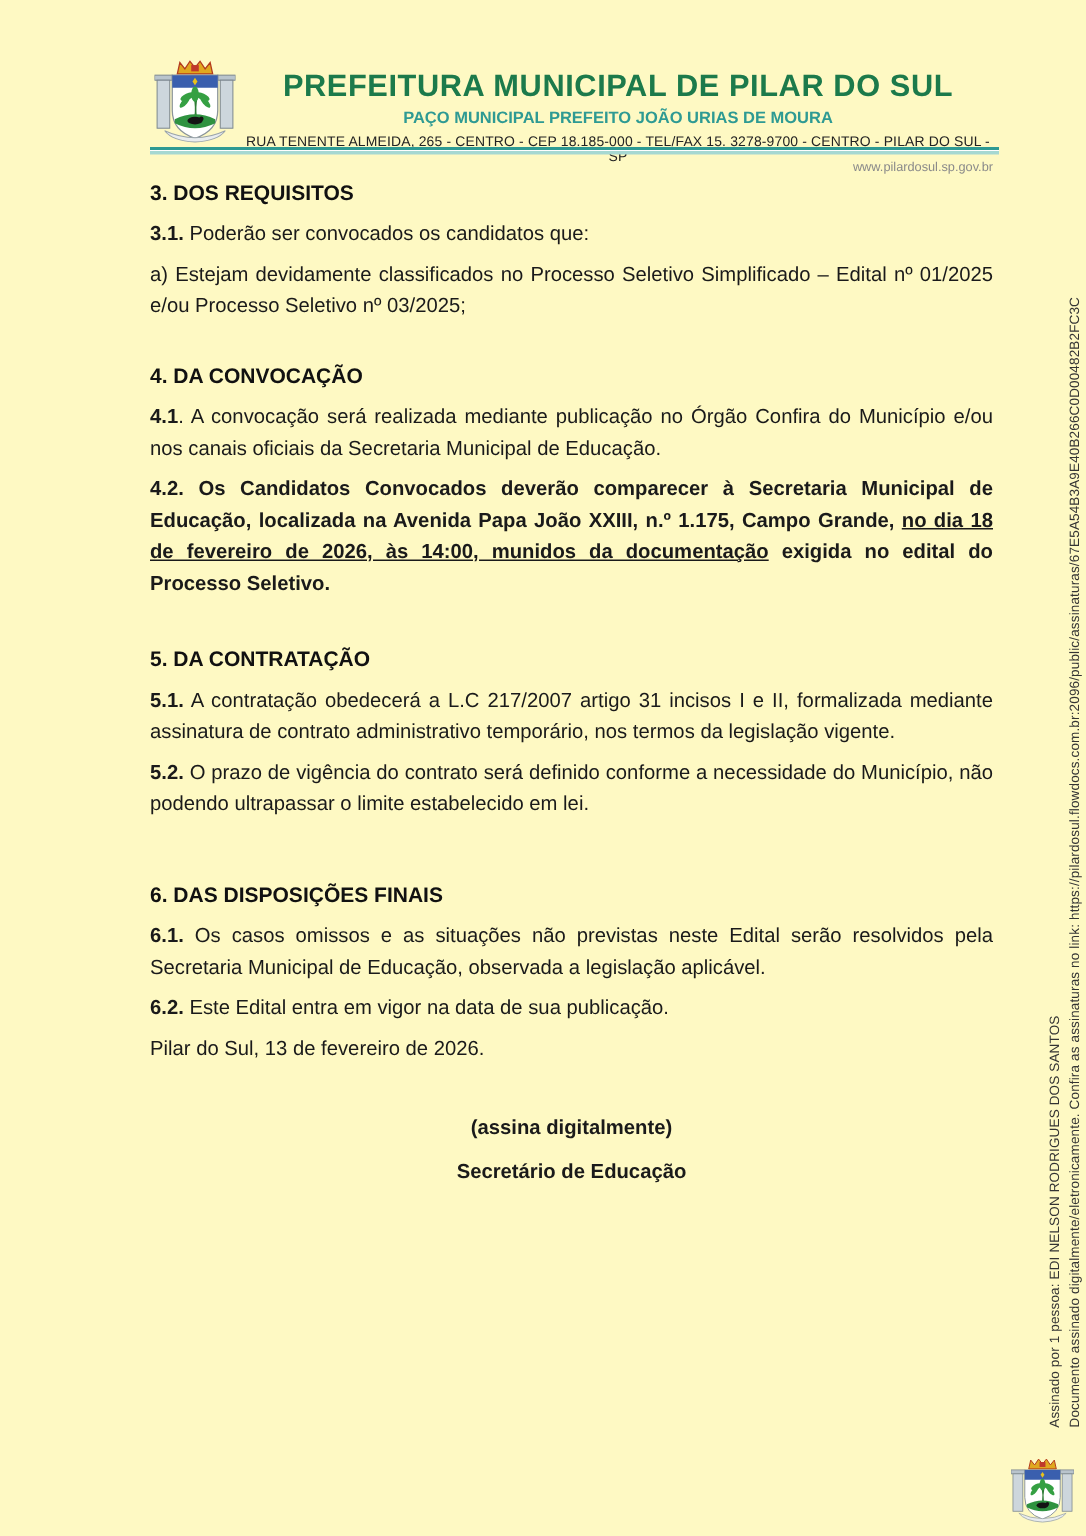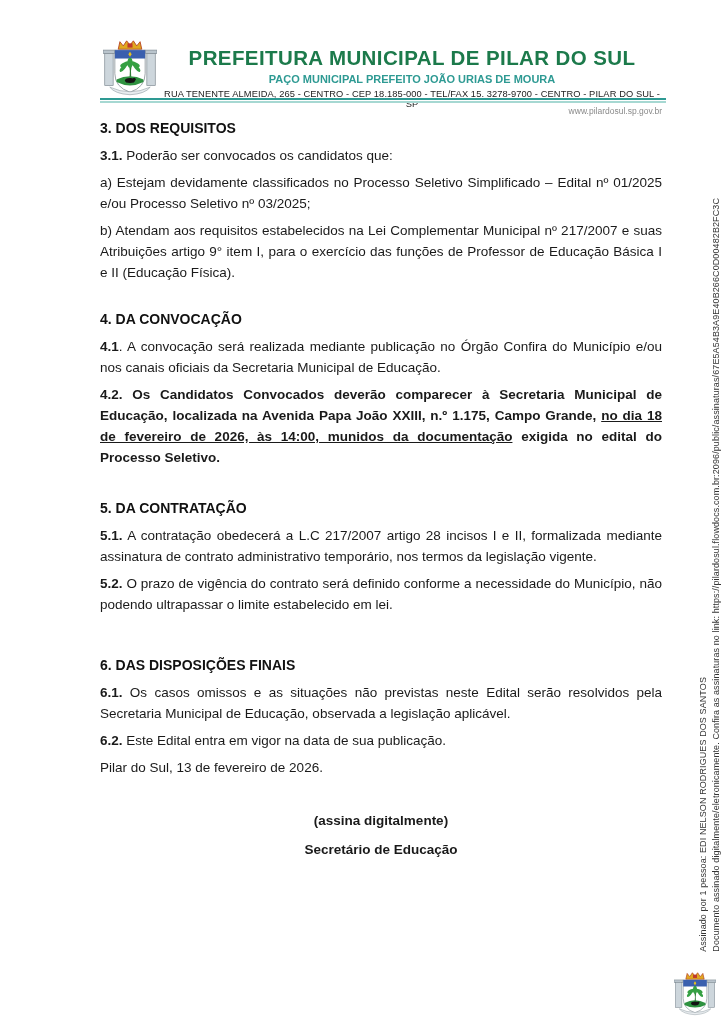--- a/index.html
+++ b/index.html
@@ -1,17 +1,17 @@
 <!DOCTYPE html>
 <html><head>
 <meta charset="utf-8">
 <style>
   html,body{margin:0;padding:0;background:#e9e9e9;}
   .page{
-    position:relative;width:724px;height:1024px;background:#ffffff;
+    position:relative;width:724px;height:1024px;background:#fef9c3;
     font-family:"Liberation Sans","DejaVu Sans",sans-serif;color:#1a1a1a;
     overflow:hidden;margin:0 auto;
   }
   
   .crest{position:absolute;left:103px;top:40px;width:54px;height:64px;}
   .crest svg{width:100%;height:100%;}
   .hdr{position:absolute;left:160px;right:60px;top:46px;text-align:center;}
   .hdr-title{font-size:20.5px;font-weight:700;color:#1c7a4b;letter-spacing:.4px;line-height:24px;}
   .hdr-sub{font-size:11px;font-weight:700;color:#2e9a93;margin-top:3px;}
   .hdr-addr{font-size:9.3px;font-weight:400;color:#222;margin-top:4px;letter-spacing:.1px;}
@@ -77,32 +77,31 @@
   </div>
   <div class="hdr-rule"></div>
   <div class="hdr-site">www.pilardosul.sp.gov.br</div>
 
   <div class="doc">
 
     <div class="sec">
       <h2>3. DOS REQUISITOS</h2>
       <p><span class="b">3.1.</span><span> Poderão ser convocados os candidatos que:</span></p>
       <p><span>a) Estejam devidamente classificados no Processo Seletivo Simplificado – Edital nº 01/2025 e/ou Processo Seletivo nº 03/2025;</span></p>
-      <p><span>b) Atendam aos requisitos estabelecidos na Lei Complementar Municipal nº 217/2007 e suas Atribuições artigo 9° item I, para o exercício das funções de Professor de Educação Básica I e II (Educação Física).</span></p>
     </div>
 
     <div class="sec sec-4">
       <h2>4. DA CONVOCAÇÃO</h2>
       <p><span class="b">4.1</span><span>. A convocação será realizada mediante publicação no Órgão Confira do Município e/ou nos canais oficiais da Secretaria Municipal de Educação.</span></p>
       <p><span class="b">4.2. Os Candidatos Convocados deverão comparecer à Secretaria Municipal de Educação, localizada na Avenida Papa João XXIII, n.º 1.175, Campo Grande, </span><span class="b u">no dia 18 de fevereiro de 2026, às 14:00, munidos da documentação</span><span class="b"> exigida no edital do Processo Seletivo.</span></p>
     </div>
 
     <div class="sec sec-5">
       <h2>5. DA CONTRATAÇÃO</h2>
-      <p><span class="b">5.1.</span><span> A contratação obedecerá a L.C 217/2007 artigo 28 incisos I e II, formalizada mediante assinatura de contrato administrativo temporário, nos termos da legislação vigente.</span></p>
+      <p><span class="b">5.1.</span><span> A contratação obedecerá a L.C 217/2007 artigo 31 incisos I e II, formalizada mediante assinatura de contrato administrativo temporário, nos termos da legislação vigente.</span></p>
       <p><span class="b">5.2.</span><span> O prazo de vigência do contrato será definido conforme a necessidade do Município, não podendo ultrapassar o limite estabelecido em lei.</span></p>
     </div>
 
     <div class="sec sec-6">
       <h2>6. DAS DISPOSIÇÕES FINAIS</h2>
       <p><span class="b">6.1.</span><span> Os casos omissos e as situações não previstas neste Edital serão resolvidos pela Secretaria Municipal de Educação, observada a legislação aplicável.</span></p>
       <p><span class="b">6.2.</span><span> Este Edital entra em vigor na data de sua publicação.</span></p>
     </div>
 
     <p class="date-line">Pilar do Sul, 13 de fevereiro de 2026.</p>

